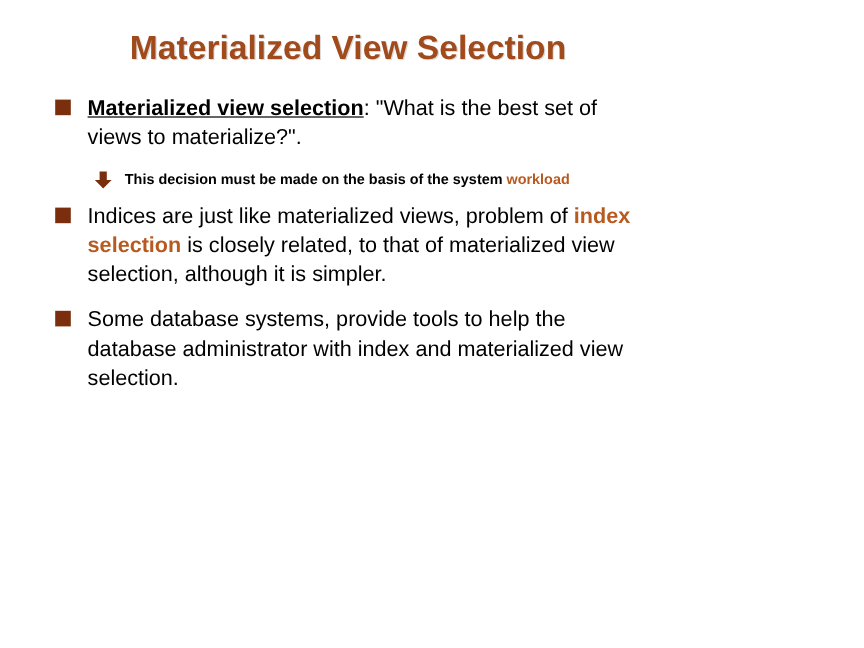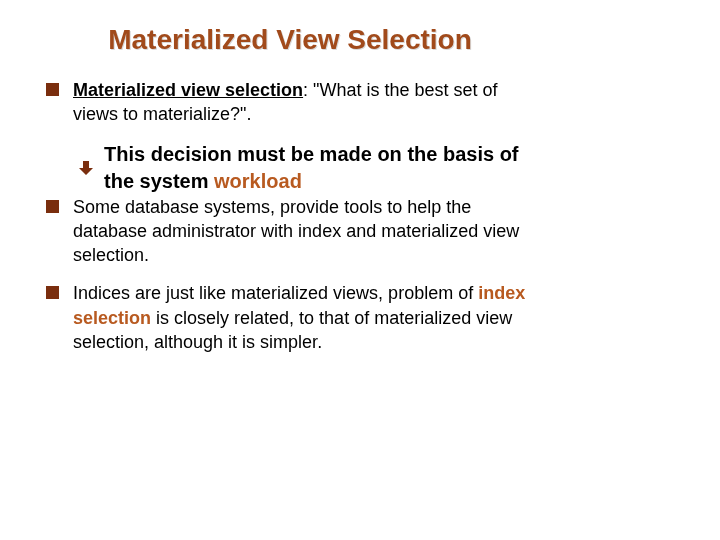--- a/index.html
+++ b/index.html
@@ -42,22 +42,22 @@
     background: #7a2e0e;
     margin-top: 5px;
     margin-right: 14px;
   }
   .b1 .text {
     flex: 1 1 auto;
   }
   .b2 {
     display: flex;
     align-items: center;
-    margin: 8px 0 0 32px;
-    font-size: 20px;
+    margin: 8px 0 10px 32px;
+    font-size: 12px;
     line-height: 1.35;
   }
   .b2 .marker {
     flex: 0 0 auto;
     margin-right: 10px;
     margin-top: 1px;
   }
   .b2 .marker svg {
     display: block;
   }
@@ -91,24 +91,24 @@
           <path d="M5 1 L11 1 L11 8 L15 8 L8 15 L1 8 L5 8 Z" fill="#7a2e0e"></path>
         </svg>
       </div>
       <div class="text">
         <span>This decision must be made on the basis of the system </span><span class="hl">workload</span>
       </div>
     </div>
 
     <div class="b1">
       <div class="marker"></div>
-      <div class="text">Some database systems, provide tools to help the database administrator with index and materialized view selection.</div>
+      <div class="text">
+        <span>Indices are just like materialized views, problem of </span><span class="hl">index selection</span><span> is closely related, to that of materialized view selection, although it is simpler.</span>
+      </div>
     </div>
 
     <div class="b1">
       <div class="marker"></div>
-      <div class="text">
-        <span>Indices are just like materialized views, problem of </span><span class="hl">index selection</span><span> is closely related, to that of materialized view selection, although it is simpler.</span>
-      </div>
+      <div class="text">Some database systems, provide tools to help the database administrator with index and materialized view selection.</div>
     </div>
 
   </div>
 </div>
 
 </body></html>

